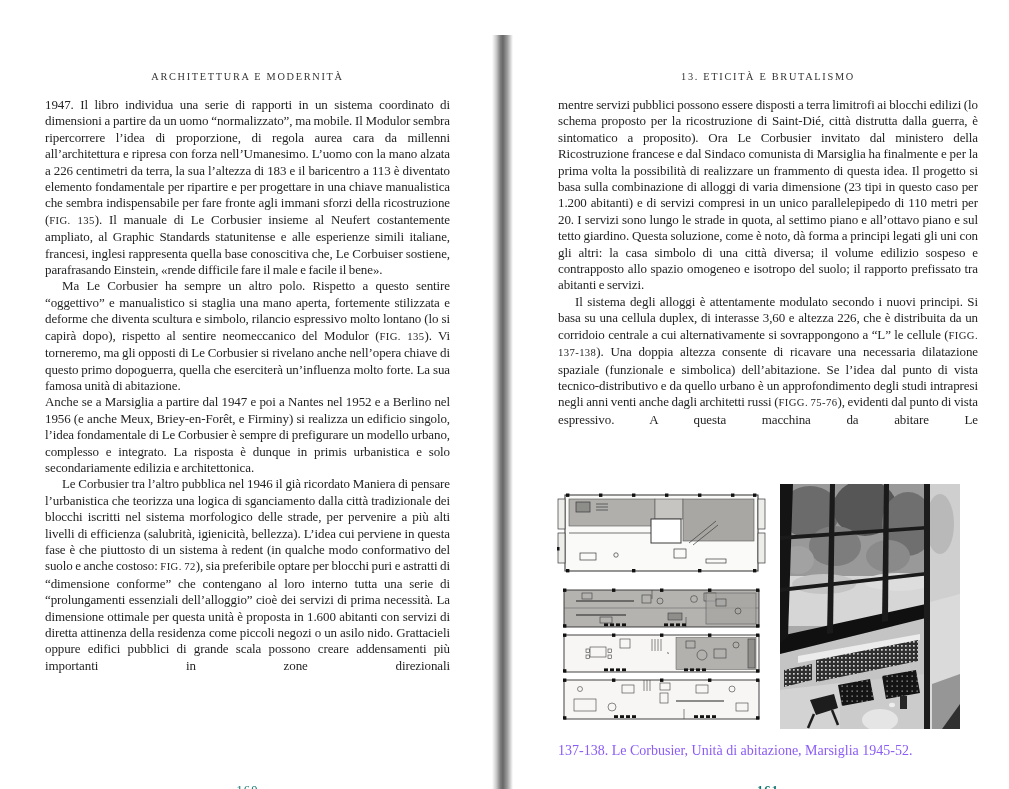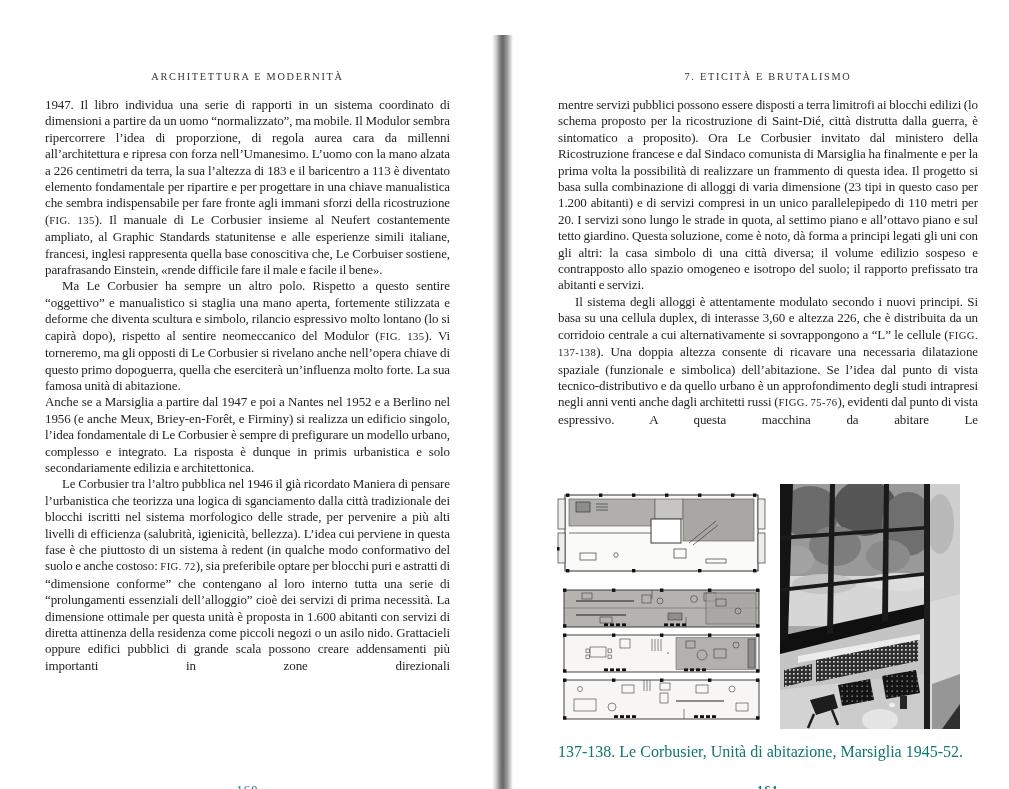--- a/index.html
+++ b/index.html
@@ -28,21 +28,21 @@
 
   .gutter{position:absolute;left:492px;top:0;width:21px;height:789px;
           background:linear-gradient(90deg,#ffffff 0%,#cccccc 20%,#7d7d7d 40%,
                      #676767 52%,#9a9a9a 72%,#ffffff 100%);}
 
   .fig-plans{position:absolute;left:556px;top:454px;width:211px;height:237px;margin:0;}
   .fig-photo{position:absolute;left:780px;top:449px;width:180px;height:245px;margin:0;}
   figure svg{display:block;width:100%;height:100%;}
 
   .fig-caption{position:absolute;left:558px;top:708px;width:420px;
-               font-size:16px;color:#0f766e;}
+               font-size:14px;color:#8b5cf6;}
 
   .page-number{position:absolute;top:748px;text-align:center;
                font-size:12.3px;letter-spacing:1.2px;color:#0f766e;}
   .pn-left{left:45px;width:405px;}
   .pn-right{left:558px;width:420px;font-weight:bold;}
 </style>
 </head>
 <body>
 
 <div class="spread">
@@ -60,21 +60,21 @@
           <p class="para indent flush-last"><span>Le Corbusier tra l’altro pubblica nel 1946 il già ricordato </span><span class="italic">Maniera di pensare l’urbanistica</span><span> che teorizza una logica di sganciamento dalla città tradizionale dei blocchi iscritti nel sistema morfologico delle strade, per pervenire a più alti livelli di efficienza (salubrità, igienicità, bellezza). L’idea cui perviene in questa fase è che piuttosto di un sistema </span><span class="italic">à redent</span><span> (in qualche modo conformativo del suolo e anche costoso: </span><span class="smallcaps">FIG. 72</span><span>), sia preferibile optare per blocchi puri e astratti di “dimensione conforme” che contengano al loro interno tutta una serie di “prolungamenti essenziali dell’alloggio” cioè dei servizi di prima necessità. La dimensione ottimale per questa unità è proposta in 1.600 abitanti con servizi di diretta attinenza della residenza come piccoli negozi o un asilo nido. Grattacieli oppure edifici pubblici di grande scala possono creare addensamenti più importanti in zone direzionali</span></p>
         </div>
     </div>
 
     <div class="page-number pn-left">160</div>
   </section>
 
   <div class="gutter"></div>
 
   <section>
-    <div class="running-head rh-right">7. ETICITÀ E BRUTALISMO</div>
+    <div class="running-head rh-right">13. ETICITÀ E BRUTALISMO</div>
 
     <div class="text-col col-right">
       <div id="right-col">
           <p class="para"><span>mentre servizi pubblici possono essere disposti a terra limitrofi ai blocchi edilizi (lo schema proposto per la ricostruzione di Saint-Dié, città distrutta dalla guerra, è sintomatico a proposito). Ora Le Corbusier invitato dal ministero della Ricostruzione francese e dal Sindaco comunista di Marsiglia ha finalmente e per la prima volta la possibilità di realizzare un frammento di questa idea. Il progetto si basa sulla combinazione di alloggi di varia dimensione (23 tipi in questo caso per 1.200 abitanti) e di servizi compresi in un unico parallelepipedo di 110 metri per 20. I servizi sono lungo le strade in quota, al settimo piano e all’ottavo piano e sul tetto giardino. Questa soluzione, come è noto, dà forma a principi legati gli uni con gli altri: la casa simbolo di una città diversa; il volume edilizio sospeso e contrapposto allo spazio omogeneo e isotropo del suolo; il rapporto prefissato tra abitanti e servizi.</span></p>
           <p class="para indent flush-last"><span>Il sistema degli alloggi è attentamente modulato secondo i nuovi principi. Si basa su una cellula duplex, di interasse 3,60 e altezza 226, che è distribuita da un corridoio centrale a cui alternativamente si sovrappongono a “L” le cellule (</span><span class="smallcaps">FIGG. 137-138</span><span>). Una doppia altezza consente di ricavare una necessaria dilatazione spaziale (funzionale e simbolica) dell’abitazione. Se l’idea dal punto di vista tecnico-distributivo e da quello urbano è un approfondimento degli studi intrapresi negli anni venti anche dagli architetti russi (</span><span class="smallcaps">FIGG. 75-76</span><span>), evidenti dal punto di vista espressivo. A questa macchina da abitare Le</span></p>
         </div>
     </div>
 
     <figure class="fig-plans">
       <svg viewBox="0 0 211 237" xmlns="http://www.w3.org/2000/svg">

